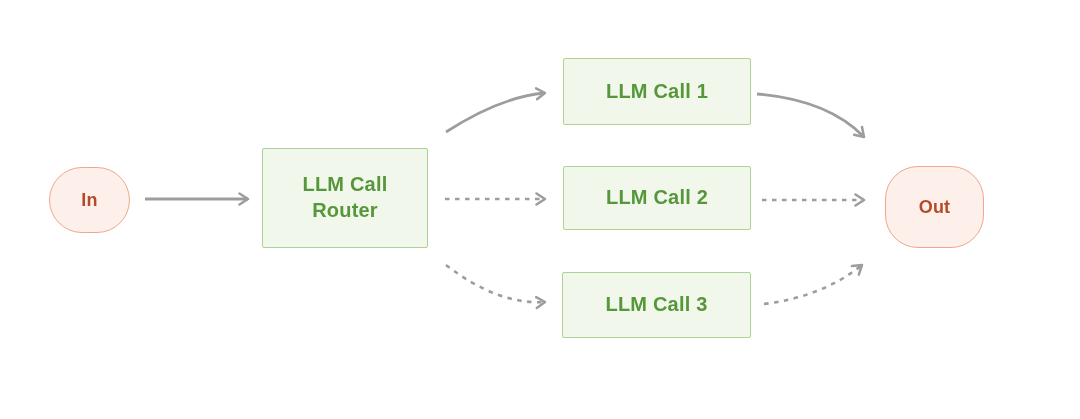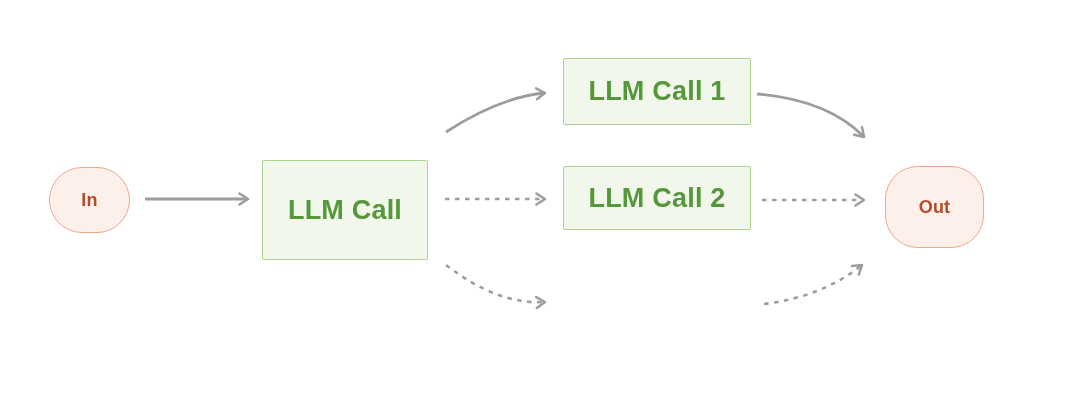--- a/index.html
+++ b/index.html
@@ -49,27 +49,27 @@
     border-radius: 33px;
     font-size: 18px;
     letter-spacing: 0.2px;
   }
 
   .process {
     background: var(--process-fill, #f1f8eb);
     border: 1.5px solid var(--process-border, #abd394);
     color: var(--process-text, #55973a);
     border-radius: 2px;
-    font-size: 27px;
+    font-size: 20px;
     line-height: 1.28;
     letter-spacing: 0.2px;
   }
 
   .node-in     { left: 49px;  top: 167px; width: 81px;  height: 66px; }
-  .node-router { left: 262px; top: 160px; width: 166px; height: 100px; }
+  .node-router { left: 262px; top: 148px; width: 166px; height: 100px; }
   .node-llm1   { left: 563px; top: 58px;  width: 188px; height: 67px; }
   .node-llm2   { left: 563px; top: 166px; width: 188px; height: 64px; }
   .node-llm3   { left: 562px; top: 272px; width: 189px; height: 66px; }
   .node-out    { left: 885px; top: 166px; width: 99px;  height: 82px; }
 </style>
 </head>
 <body>
 
 <div class="stage">
 
@@ -88,28 +88,32 @@
     <path class="edge dashed" d="M762 200 L864 200" marker-end="url(#arrowhead)"></path>
     <path class="edge dashed" d="M764 304 Q822 297 862 265" marker-end="url(#arrowhead)"></path>
   </svg>
 
   <div class="node terminal node-in">
     <span>In</span>
   </div>
 
   <div class="node process node-router">
     <span>LLM Call</span>
+    <span>Router</span>
   </div>
 
   <div class="node process node-llm1">
     <span>LLM Call 1</span>
   </div>
 
   <div class="node process node-llm2">
     <span>LLM Call 2</span>
   </div>
 
+  <div class="node process node-llm3">
+    <span>LLM Call 3</span>
+  </div>
 
   <div class="node terminal node-out">
     <span>Out</span>
   </div>
 
 </div>
 
 </body></html>

